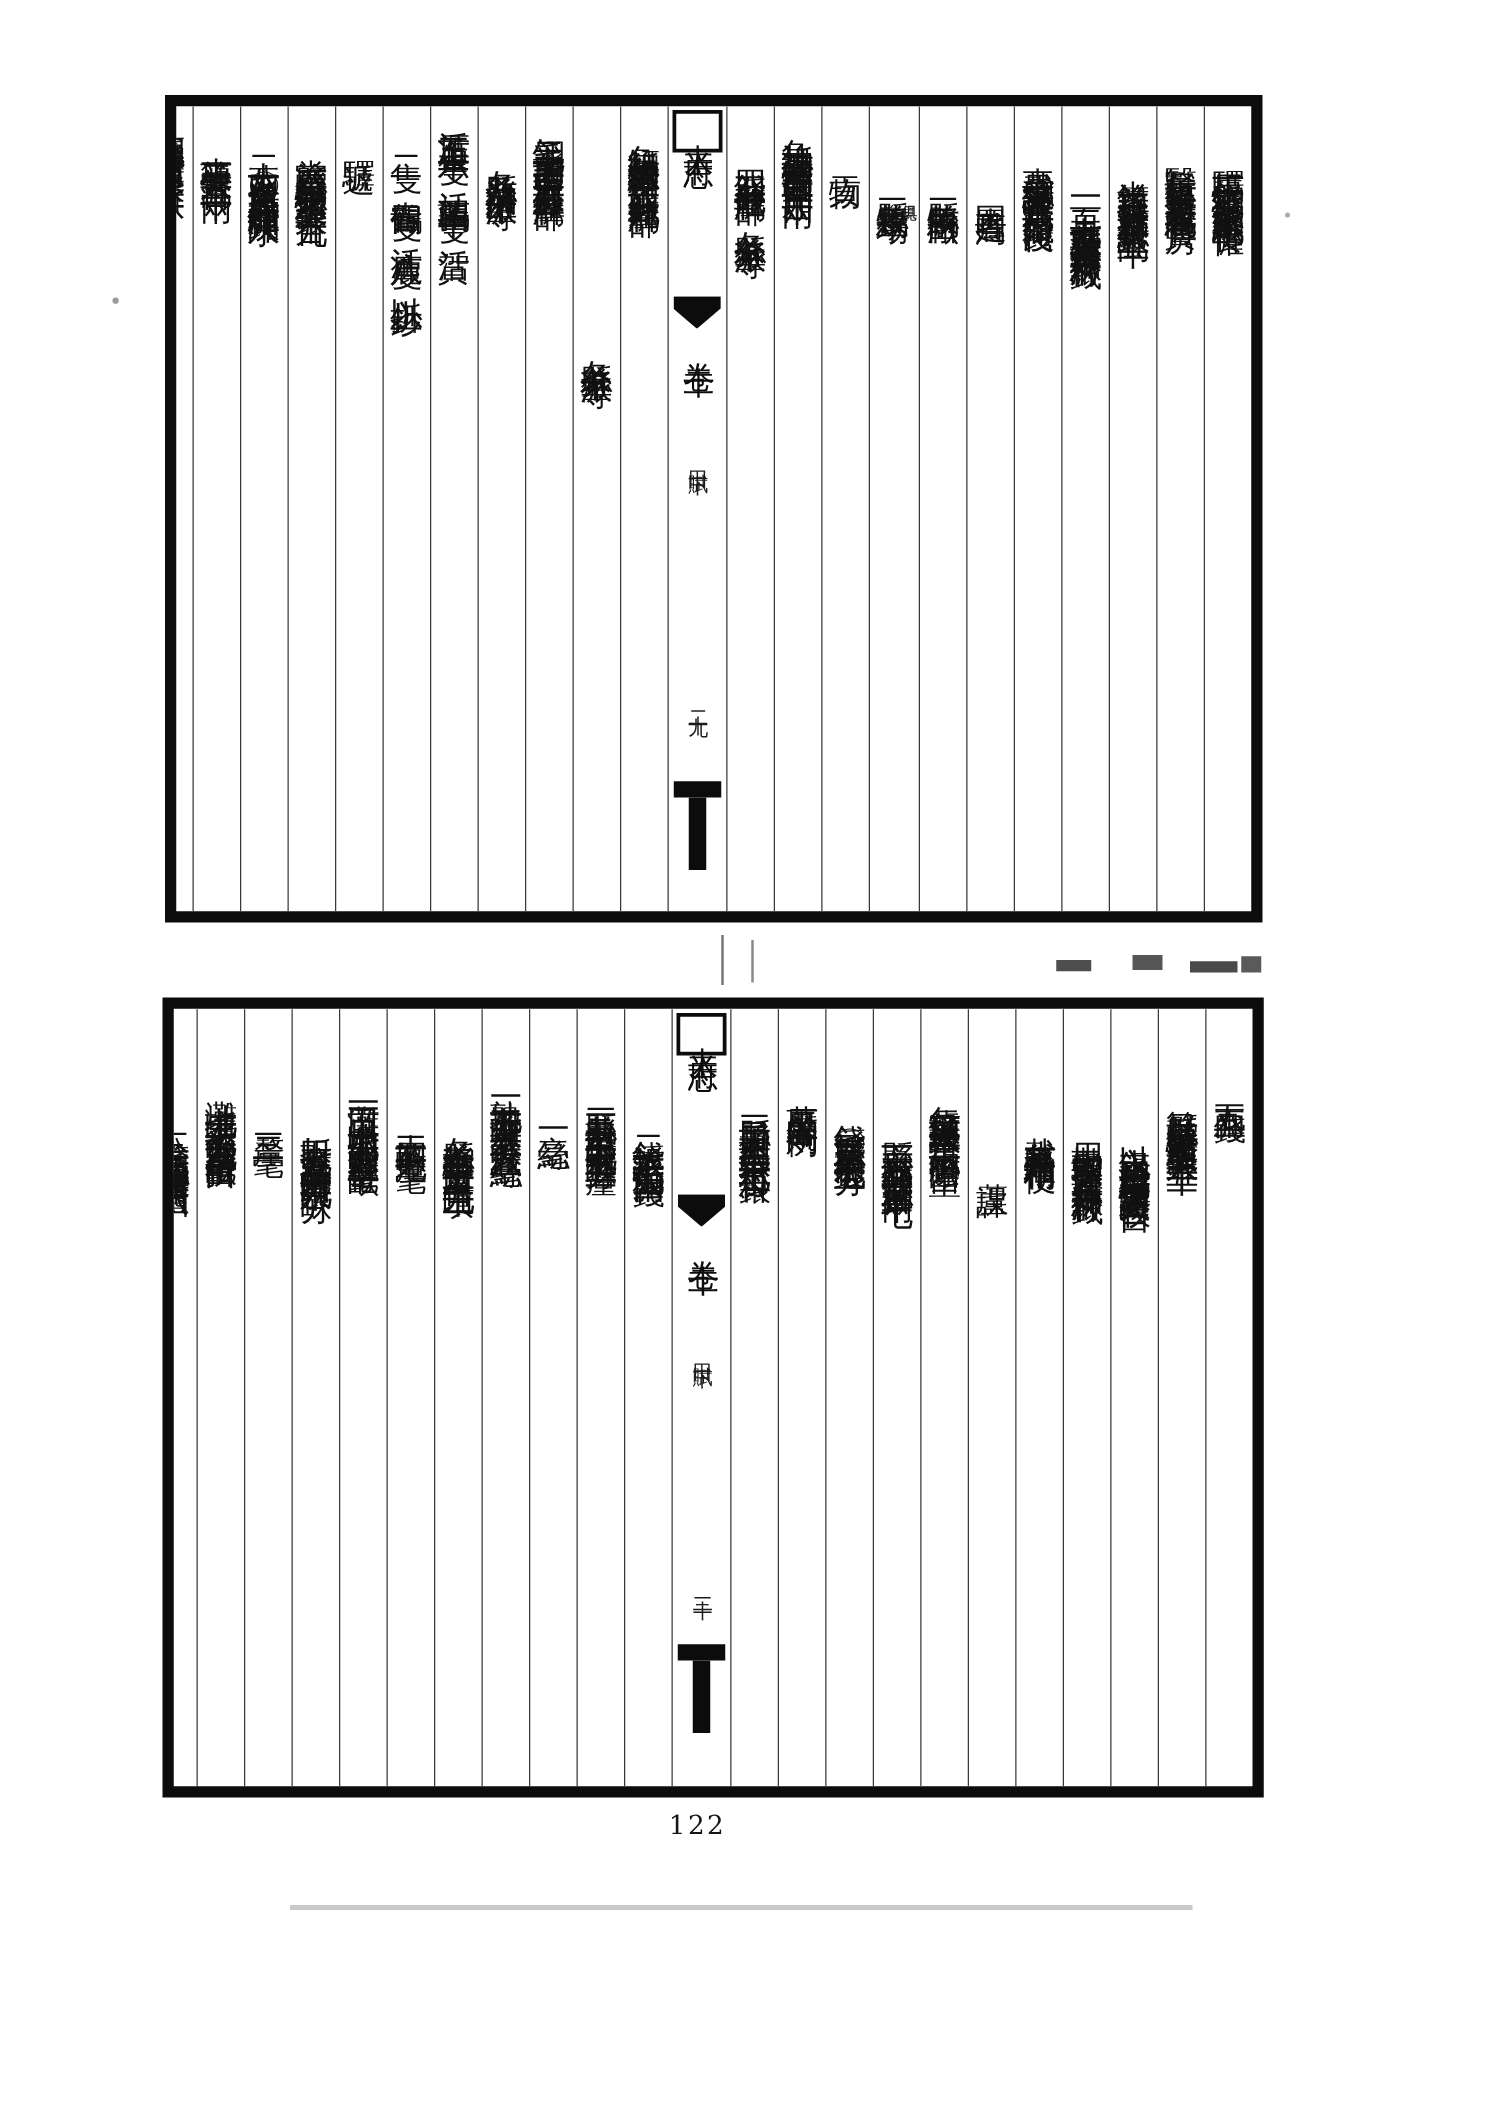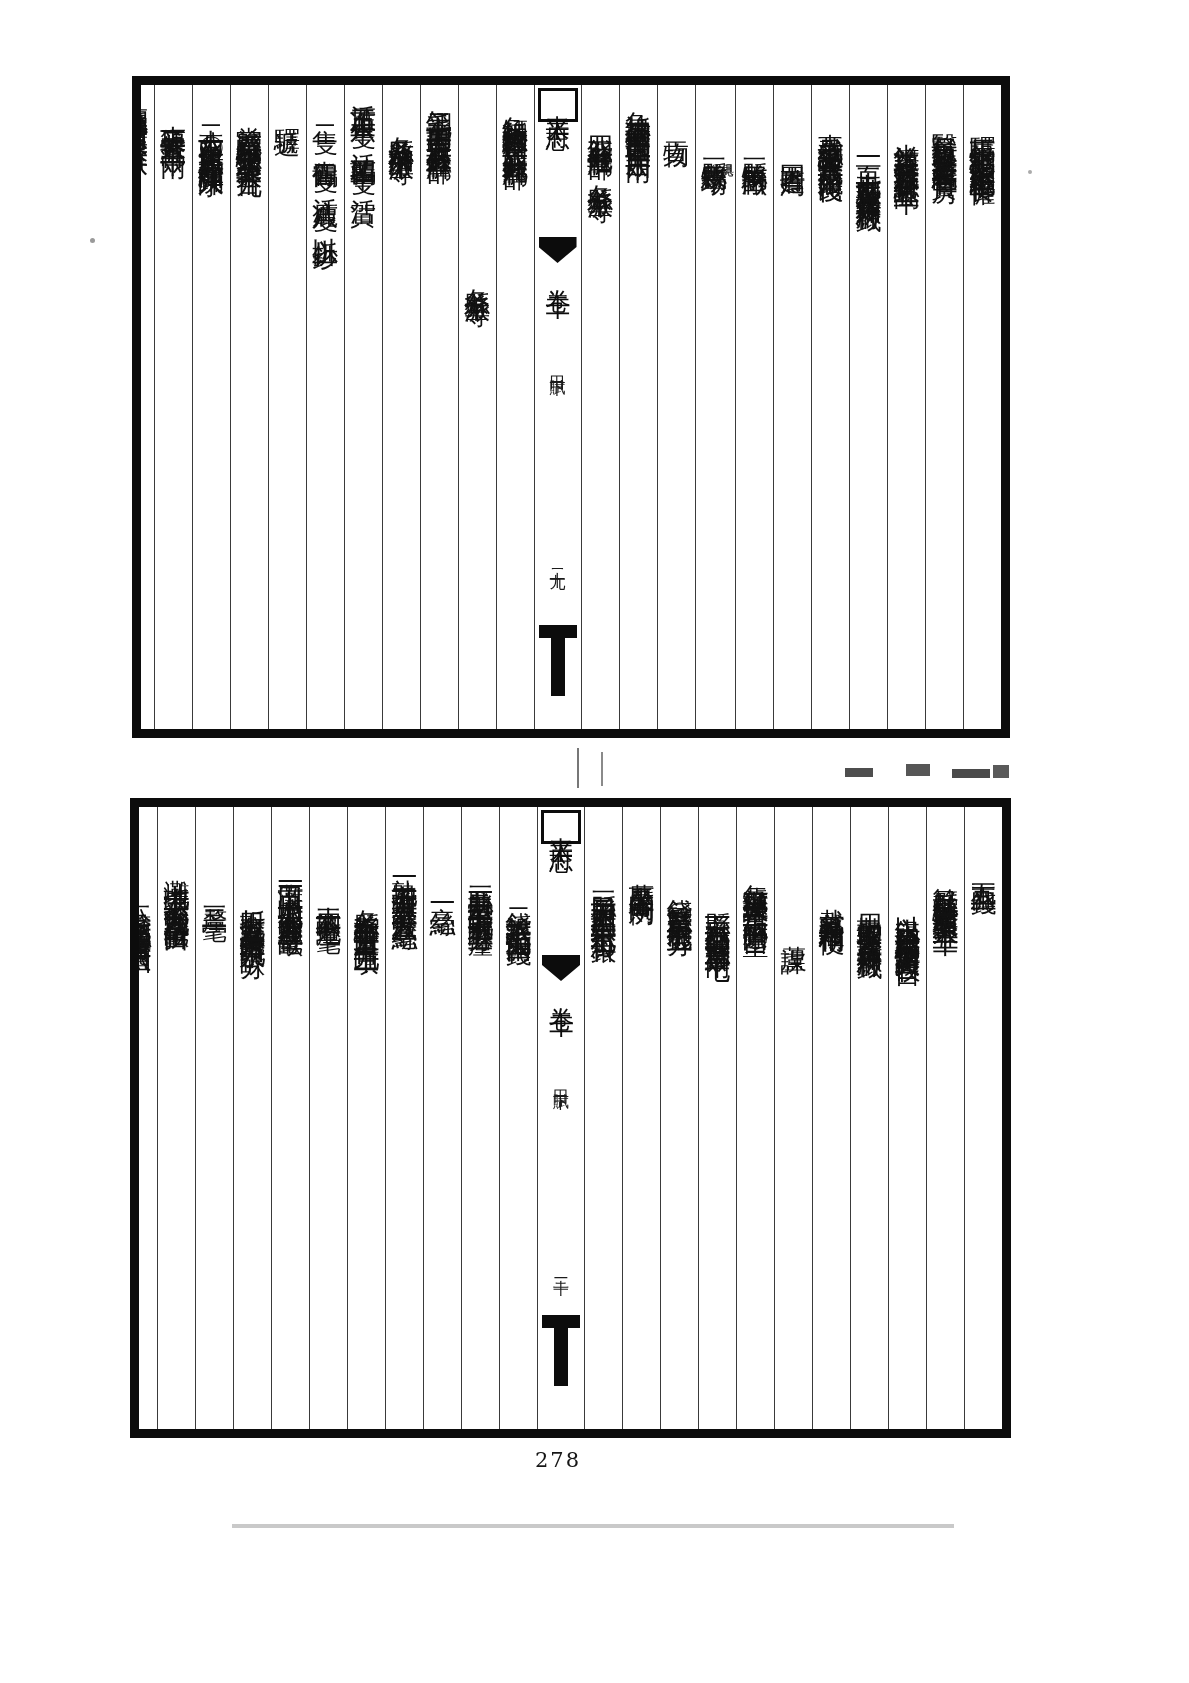--- a/index.html
+++ b/index.html
@@ -168,21 +168,21 @@
       <div class="tcol" style="padding-top: 51px;">熟地一千五百八頃一十五畝二分六釐五毫一絲</div>
       <div class="tcol" style="padding-top: 82px;">各縣縮折不等共折實田一千二百九十三頃二</div>
       <div class="tcol" style="padding-top: 79px;">十三畝四分七釐一毫</div>
       <div class="tcol" style="padding-top: 56px;">灘田一百一十八頃七十四畝八分四釐五毫每畝</div>
       <div class="tcol" style="padding-top: 82px;">折田七分五釐八毫共折實田九十頃一畝一分</div>
       <div class="tcol" style="padding-top: 79px;">三釐二毫</div>
       <div class="tcol" style="padding-top: 52px;">灘地七十六頃二十七畝二分九釐四毫每畝折田</div>
       <div class="tcol" style="padding-top: 79px;">三分六釐七毫七絲四忽共折實田二十八頃四</div>
     </div>
 
-  <div class="sheet-number">278</div>
+  <div class="sheet-number">122</div>
 
   <div class="artifact a1"></div>
   <div class="artifact a2"></div>
   <div class="artifact a3"></div>
   <div class="artifact a4"></div>
   <div class="artifact a5"></div>
   <div class="artifact a6"></div>
   <div class="artifact a7"></div>
   <div class="artifact a8"></div>
   <div class="artifact a9"></div>

